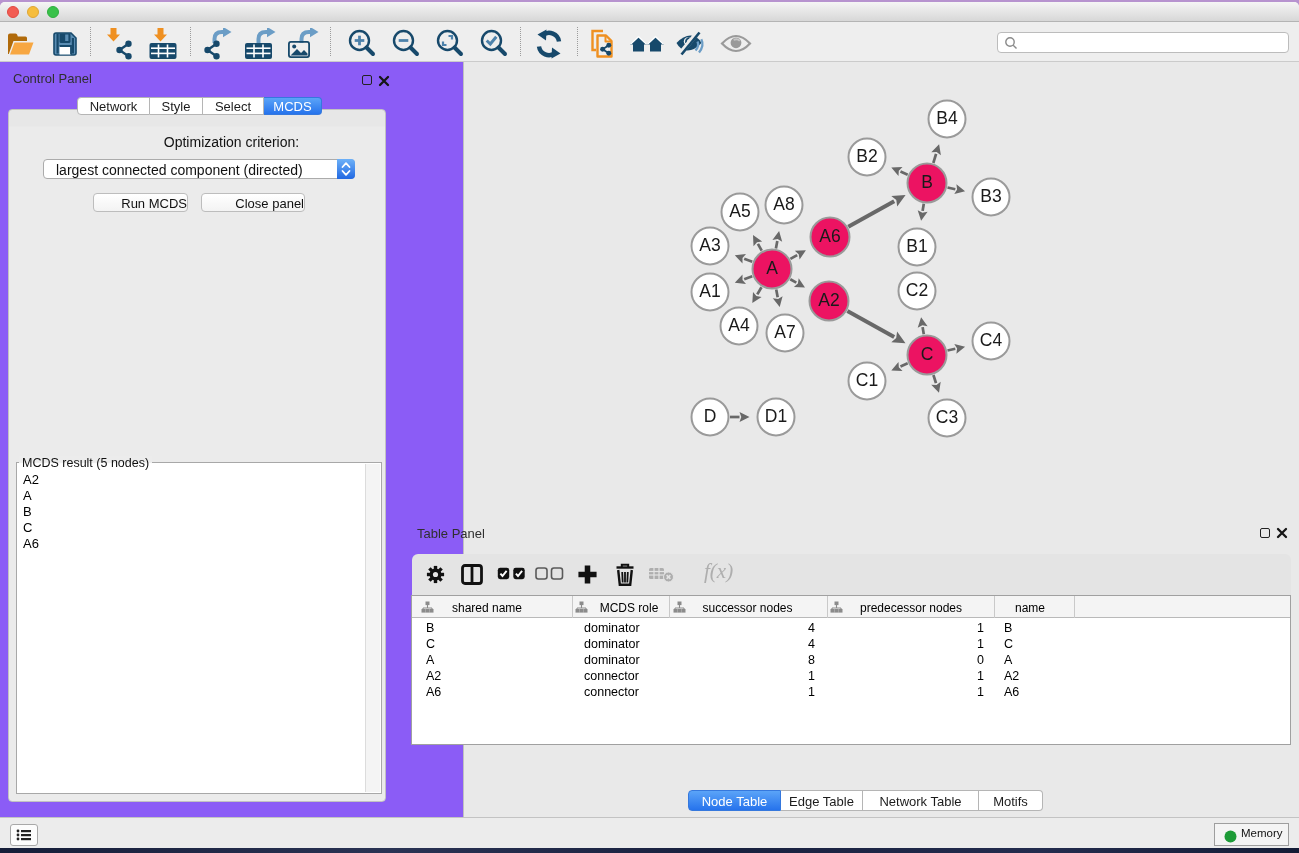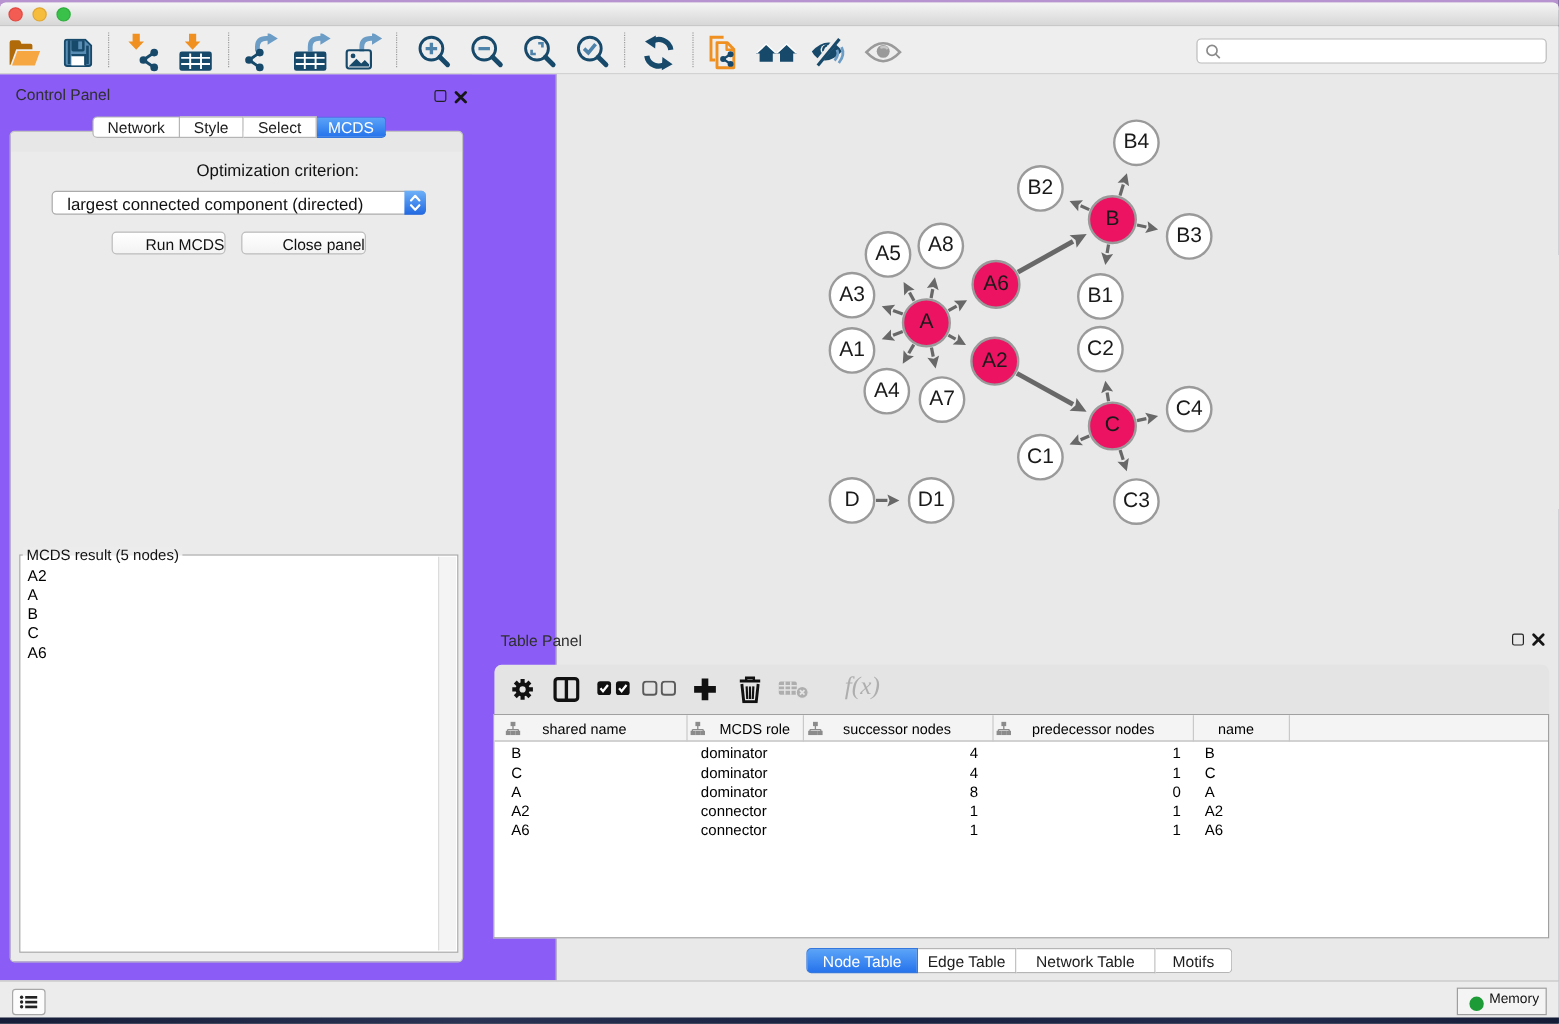--- a/index.html
+++ b/index.html
@@ -60,29 +60,29 @@
   #nettitle { left:0; top:0; width:100%; height:24px;
     background:linear-gradient(#f6f6f6,#dadada); border-bottom:1px solid #b6b6b6; }
   #nettitle .t { width:100%; text-align:center; font-size:12.5px; color:#333; margin-top:4px; }
   .mlight { width:12px; height:12px; border-radius:50%; top:5.5px; }
   #grip { right:1px; bottom:1px; width:13px; height:13px;
     background:repeating-linear-gradient(135deg,#fff 0 2px,#b9b9b9 2px 3px); }
   
   #tpanel { left:404px; top:517px; width:895px; height:296px; }
   #ttoolbar { left:8px; top:35px; width:879px; height:41px; background:#e4e4e4;
     border-radius:6px 6px 0 0; }
-  #ttable { left:7px; top:76px; width:880px; height:187px; background:#fff;
+  #ttable { left:7px; top:76px; width:880px; height:150px; background:#fff;
     border:1px solid #a0a0a0; }
   #thead { position:absolute; left:0; top:0; width:100%; height:22px; background:#f4f4f4;
     border-bottom:1px solid #b9b9b9; font-size:12px; color:#000; }
   .hcell { position:absolute; top:0; height:22px; border-right:1px solid #c9c9c9; }
   .trow { position:absolute; font-size:12.5px; color:#000; height:16px; line-height:16px; }
   .num { position:absolute; text-align:right; }
   
-  .btabs { display:flex; }
+  .btabs { display:flex;margin-left:16px; }
   
   #statusbar { left:0; top:815px; width:100%; height:31px; background:#ececec;
     border-top:1px solid #c3c3c3; }
   #listbtn { left:10px; top:6px; width:28px; height:22px; background:#fcfcfc;
     border:1px solid #a8a8a8; border-radius:3px; }
   #membtn { left:1214px; top:5px; width:75px; height:23px; background:#f4f4f4;
     border:1px solid #9e9e9e; font-size:11.5px; color:#111; }
 </style>
 </head>
 <body>

